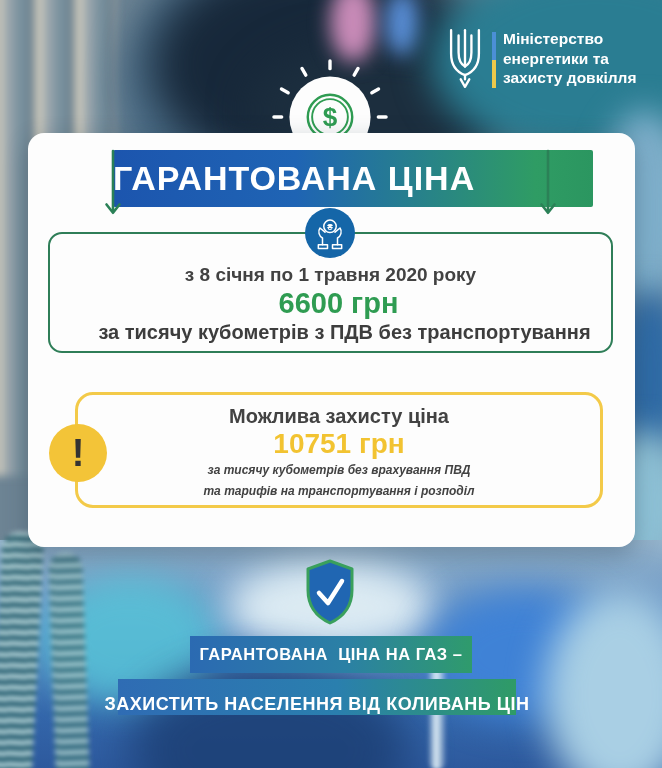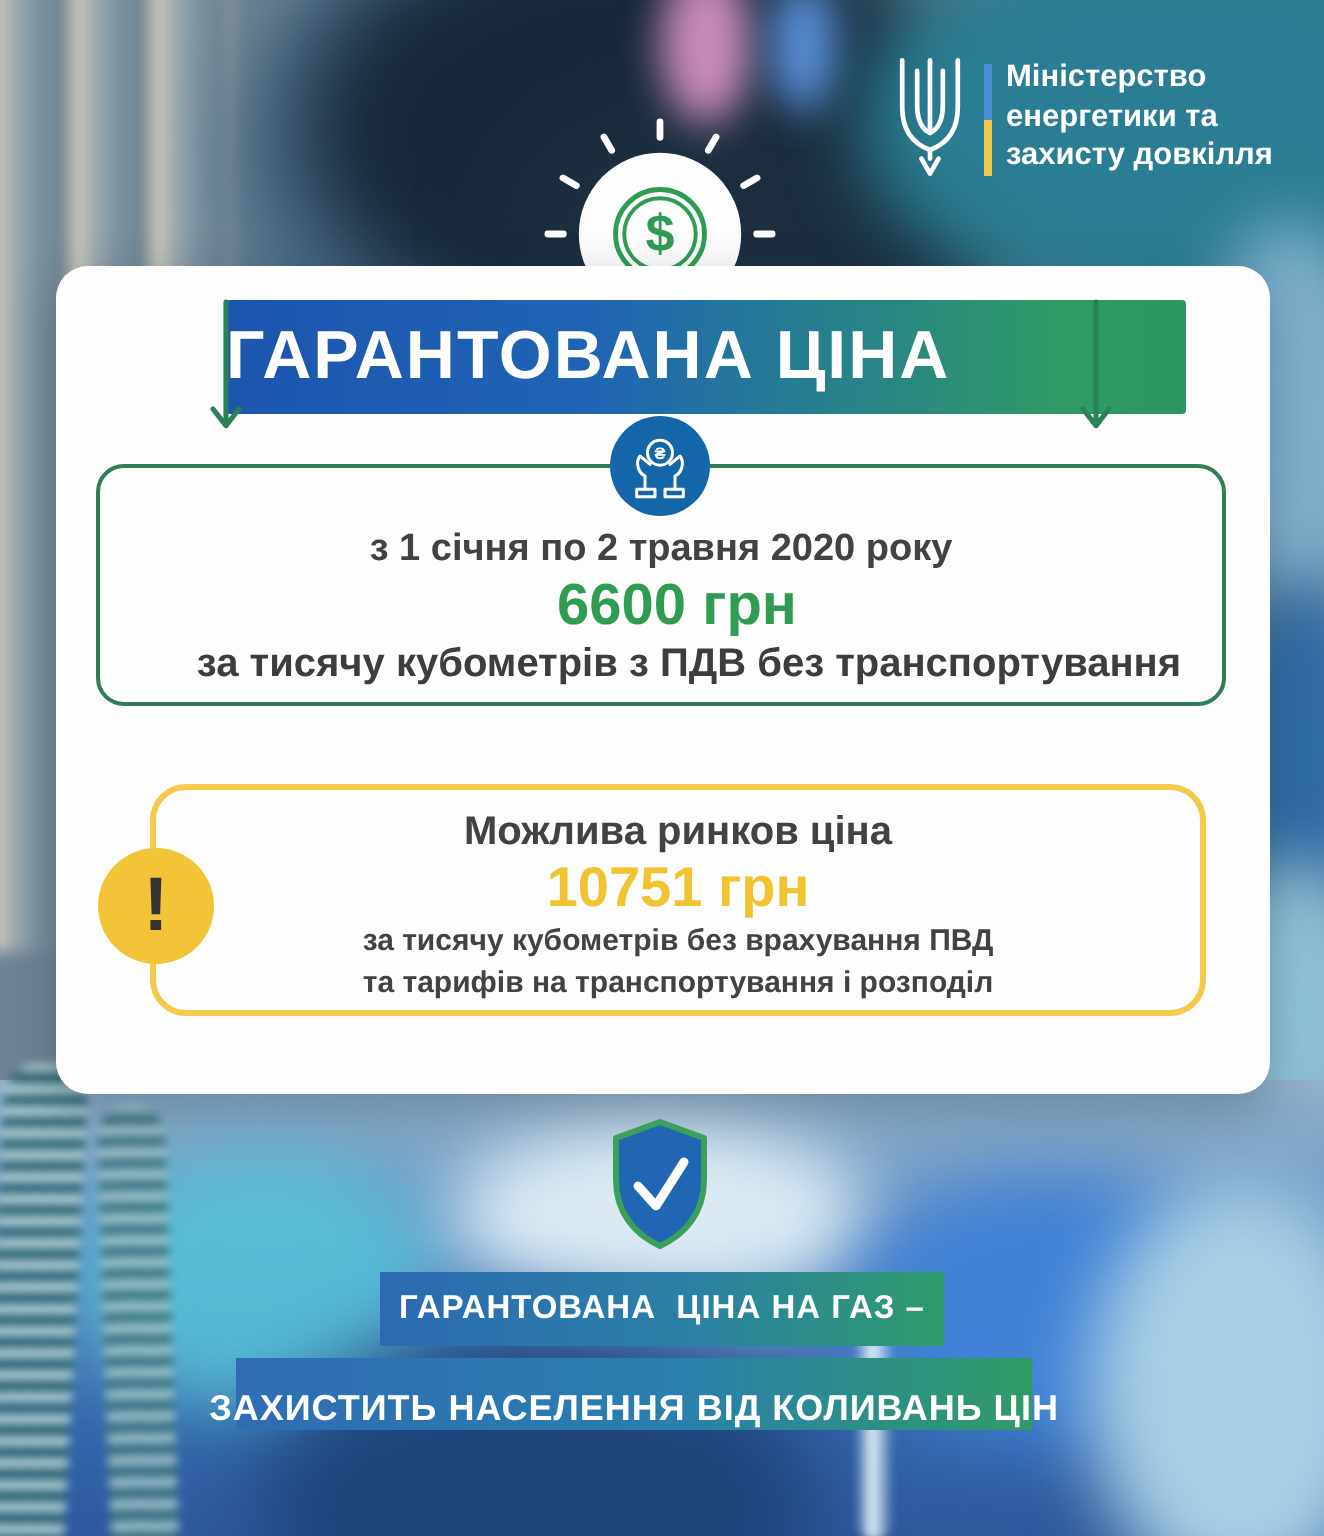--- a/index.html
+++ b/index.html
@@ -61,21 +61,21 @@
     position:absolute;left:305px;top:208px;width:50px;height:50px;border-radius:50%;
     background:#1566a8;display:flex;align-items:center;justify-content:center;
   }
   
   .yellow-box{
     position:absolute;left:75px;top:392px;width:528px;height:116px;
     border:3px solid #f3ca49;border-radius:18px;box-sizing:border-box;text-align:center;
   }
   .yellow-box .title{margin-top:10px;font-size:20px;font-weight:bold;color:#424242;}
   .yellow-box .price{margin-top:0;font-size:28px;font-weight:bold;color:#f2c331;text-align:center;}
-  .yellow-box .note{font-size:15px;line-height:21px;font-weight:bold;color:#424242;}
+  .yellow-box .note{font-size:12px;line-height:21px;font-weight:bold;color:#424242;font-style:italic;}
   .warn-badge{
     position:absolute;left:49px;top:424px;width:58px;height:58px;border-radius:50%;
     background:#f3c438;display:flex;align-items:center;justify-content:center;
     font-size:38px;font-weight:bold;color:#333;z-index:3;
   }
   
   .banner-foot{position:absolute;color:#fff;font-weight:bold;display:flex;
     align-items:center;justify-content:center;white-space:pre;letter-spacing:.5px;}
   .banner-foot1{left:190px;top:636px;width:282px;height:37px;font-size:16.5px;
     background:linear-gradient(90deg,#2b6ab2 0%,#2b80a5 55%,#2f9b6c 100%);}
@@ -155,40 +155,40 @@
   <svg class="overlay-svg" width="662" height="768">
     <g fill="none" stroke="#2b8157" stroke-width="2.6" stroke-linecap="round" stroke-linejoin="round">
       <path d="M113,151 V211"></path>
       <path d="M106.5,204.5 L113,212.8 L119.5,204.5"></path>
       <path d="M548,151 V211"></path>
       <path d="M541.5,204.5 L548,212.8 L554.5,204.5"></path>
     </g>
   </svg>
 
   <div class="green-box">
-    <div class="period">з 1 січня по 2 травня 2020 року</div>
+    <div class="period">з 8 січня по 1 травня 2020 року</div>
     <div class="price">6600 грн</div>
     <div class="note">за тисячу кубометрів з ПДВ без транспортування</div>
   </div>
 
   <div class="hands-badge">
     <svg width="40" height="40" viewBox="0 0 48 48">
       <g fill="none" stroke="#ffffff" stroke-width="1.8" stroke-linecap="round" stroke-linejoin="round">
         <circle cx="24" cy="16" r="7.5"></circle>
         <path d="M15,38 V30 C11,28 9,22 12,18 L18,23"></path>
         <path d="M33,38 V30 C37,28 39,22 36,18 L30,23"></path>
         <rect x="10" y="38" width="11" height="4.5"></rect>
         <rect x="27" y="38" width="11" height="4.5"></rect>
       </g>
       <text x="24" y="20" text-anchor="middle" font-size="10" font-weight="bold" font-family="Liberation Sans, sans-serif" fill="#ffffff">₴</text>
     </svg>
   </div>
 
   <div class="yellow-box">
-    <div class="title">Можлива ринков ціна</div>
+    <div class="title">Можлива захисту ціна</div>
     <div class="price">10751 грн</div>
     <div class="note">за тисячу кубометрів без врахування ПВД</div>
     <div class="note">та тарифів на транспортування і розподіл</div>
   </div>
 
   <div class="warn-badge">
     <span>!</span>
   </div>
 
   <svg class="abs" style="left:303px;top:558px;" width="54" height="68" viewBox="0 0 54 68">

